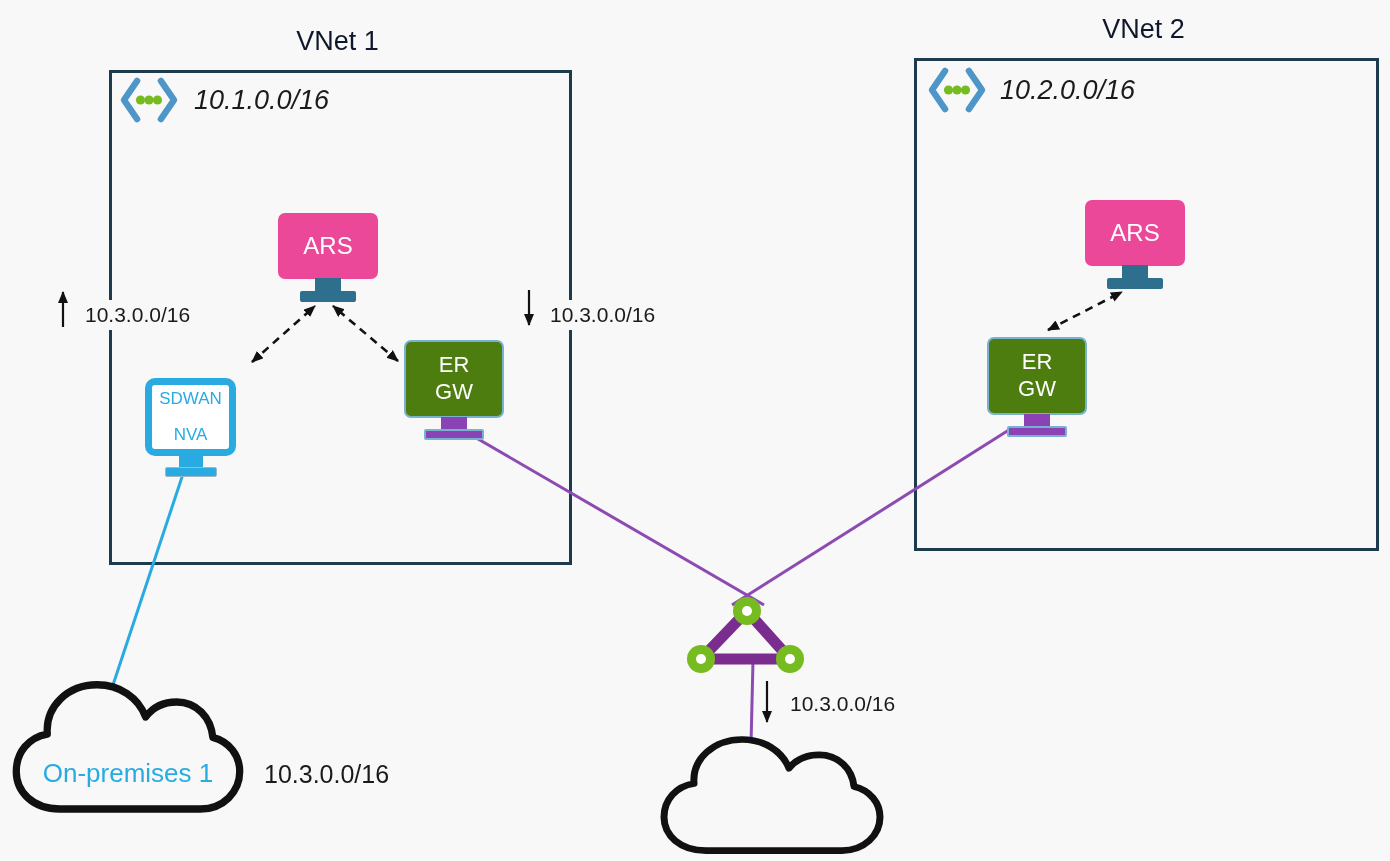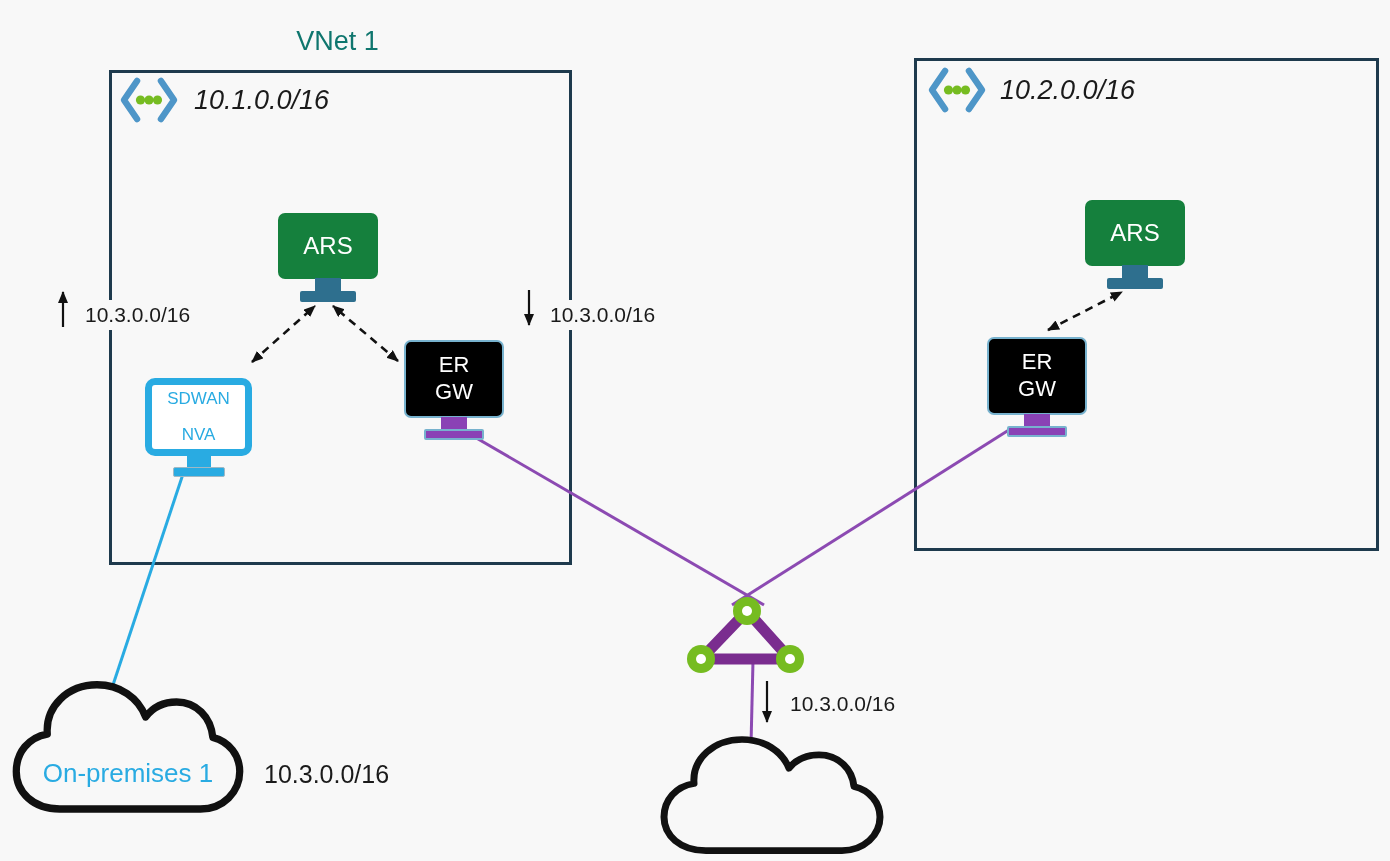--- a/index.html
+++ b/index.html
@@ -2,44 +2,44 @@
 <html><head>
 <meta charset="utf-8">
 <style>
   html,body{margin:0;padding:0;background:#e9e9e9;}
   .stage{
     position:relative;width:1390px;height:861px;background:#f8f8f8;
     font-family:"Liberation Sans", sans-serif;color:#1a1a1a;overflow:hidden;
   }
   .abs{position:absolute;}
   .vnet-box{position:absolute;border:3px solid #1e3a4d;background:transparent;}
-  .vnet-title{position:absolute;font-size:27px;text-align:center;color:#0f766e;}
+  .vnet-title{position:absolute;font-size:27px;text-align:center;color:#0f172a;}
   .cidr-text{position:absolute;font-size:27px;color:#1a1a1a;white-space:nowrap;}
   .route-label{position:absolute;font-size:21px;color:#1a1a1a;background:#f8f8f8;padding:3px 6px;white-space:nowrap;}
   .cloud-label{position:absolute;font-size:26px;text-align:center;white-space:nowrap;}
   .cloud-label.cyan{color:#29abe2;}
   .cloud-label.purple{color:#8c4ab2;}
   .onprem-cidr{position:absolute;font-size:25px;color:#1a1a1a;white-space:nowrap;}
 
   .monitor{position:absolute;}
   .monitor .screen{display:flex;flex-direction:column;align-items:center;justify-content:center;
     border-radius:7px;box-sizing:border-box;text-align:center;}
   .monitor .neck{margin:-1px auto 0 auto;}
   .monitor .base{margin:0 auto;border-radius:2px;}
 
-  .ars .screen{width:100px;height:66px;background:#15803d;color:#fff;font-size:24px;}
+  .ars .screen{width:100px;height:66px;background:#ec4899;color:#fff;font-size:24px;}
   .ars .neck{width:26px;height:13px;background:#2e6f8e;}
   .ars .base{width:56px;height:11px;background:#2e6f8e;}
 
-  .ergw .screen{width:100px;height:78px;background:#000000;border:2px solid #77b2ce;color:#fff;
+  .ergw .screen{width:100px;height:78px;background:#4d7c0f;border:2px solid #77b2ce;color:#fff;
     font-size:22px;line-height:1.22;}
   .ergw .neck{width:26px;height:12px;background:#8a42b5;}
   .ergw .base{width:56px;height:11px;background:#8a42b5;border:2px solid #77b2ce;box-sizing:border-box;width:60px;}
 
-  .sdwan .screen{width:107px;height:78px;background:#fff;border:7px solid #29abe2;border-radius:10px;
+  .sdwan .screen{width:91px;height:78px;background:#fff;border:7px solid #29abe2;border-radius:10px;
     color:#29abe2;font-size:17px;line-height:1.3;gap:14px;}
   .sdwan .neck{width:24px;height:12px;background:#29abe2;}
   .sdwan .base{width:52px;height:10px;background:#29abe2;border:1px solid #9fb8c4;box-sizing:border-box;}
 
   svg{display:block;}
 </style>
 </head>
 <body>
 
 <div class="stage">
@@ -122,20 +122,21 @@
     </div>
     <div class="neck"></div>
     <div class="base"></div>
   </div>
 
   <div class="route-label" style="left:79px;top:300px;">10.3.0.0/16</div>
   <div class="route-label" style="left:544px;top:300px;">10.3.0.0/16</div>
   <div class="route-label" style="left:784px;top:689px;">10.3.0.0/16</div>
 
   <div class="vnet-title" style="left:109px;top:26px;width:457px;">VNet 1</div>
+  <div class="vnet-title" style="left:914px;top:14px;width:459px;">VNet 2</div>
 
   <svg class="abs" style="left:116px;top:76px;" width="66" height="48" viewBox="0 0 64 48">
     <path d="M20 5 L7 24 L20 43" fill="none" stroke="#4e96c8" stroke-width="6.5" stroke-linecap="round" stroke-linejoin="round"></path>
     <path d="M44 5 L57 24 L44 43" fill="none" stroke="#4e96c8" stroke-width="6.5" stroke-linecap="round" stroke-linejoin="round"></path>
     <circle cx="23.5" cy="24" r="4.6" fill="#76bc21"></circle>
     <circle cx="32" cy="24" r="4.6" fill="#76bc21"></circle>
     <circle cx="40.5" cy="24" r="4.6" fill="#76bc21"></circle>
   </svg>
   <div class="cidr-text" style="left:194px;top:85px;font-style:italic;">10.1.0.0/16</div>
 

